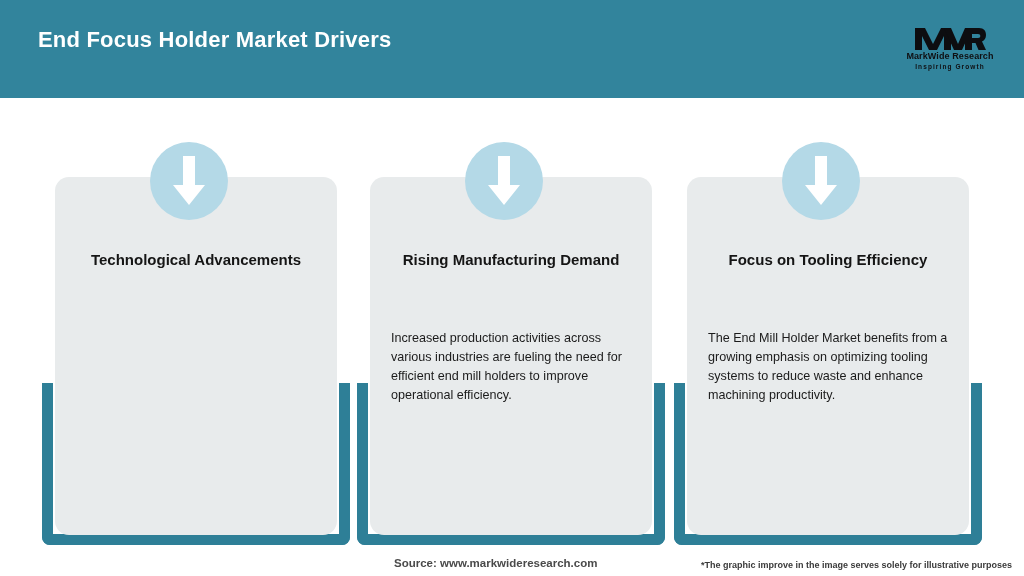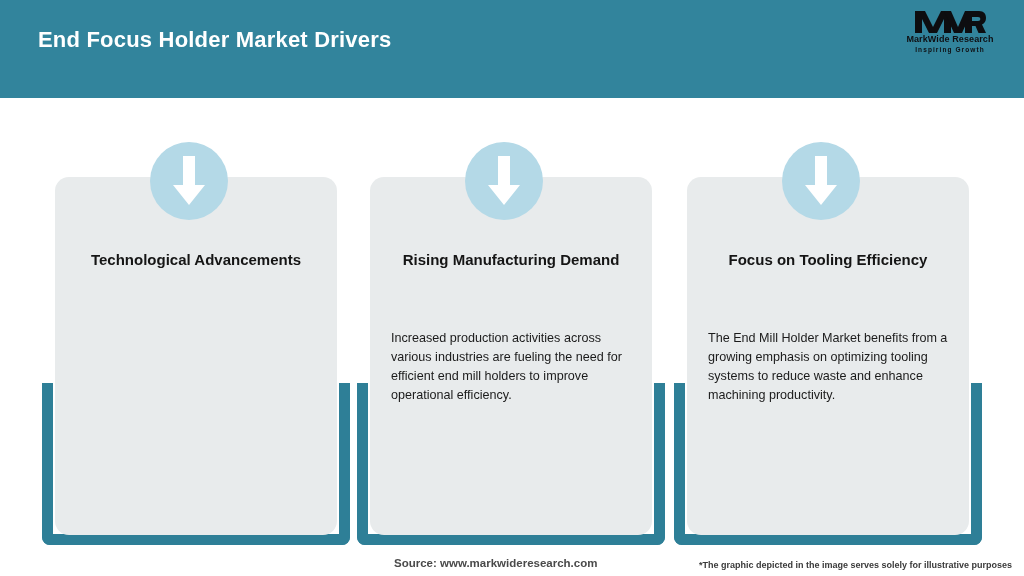--- a/index.html
+++ b/index.html
@@ -32,21 +32,21 @@
     font-weight: bold;
     color: #ffffff;
     letter-spacing: 0.2px;
     white-space: nowrap;
   }
 
   
   .logo {
     position: absolute;
     right: 22px;
-    top: 8px;
+    top: 25px;
     width: 104px;
     height: 52px;
     text-align: center;
   }
   .logo-mark {
     display: block;
     height: 26px;
     line-height: 26px;
   }
   .logo-name {
@@ -226,13 +226,13 @@
     <div class="badge">
       <svg width="34" height="50" viewBox="0 0 34 50" aria-hidden="true">
         <path d="M11 0 L23 0 L23 29 L33 29 L17 49 L1 29 L11 29 Z" fill="#ffffff"></path>
       </svg>
     </div>
   </div>
 
 </div>
 
 <div class="source">Source: www.markwideresearch.com</div>
-<div class="disclaimer">*The graphic depicted in the image serves solely for illustrative purposes</div>
+<div class="disclaimer">*The graphic improve in the image serves solely for illustrative purposes</div>
 
 </body></html>

